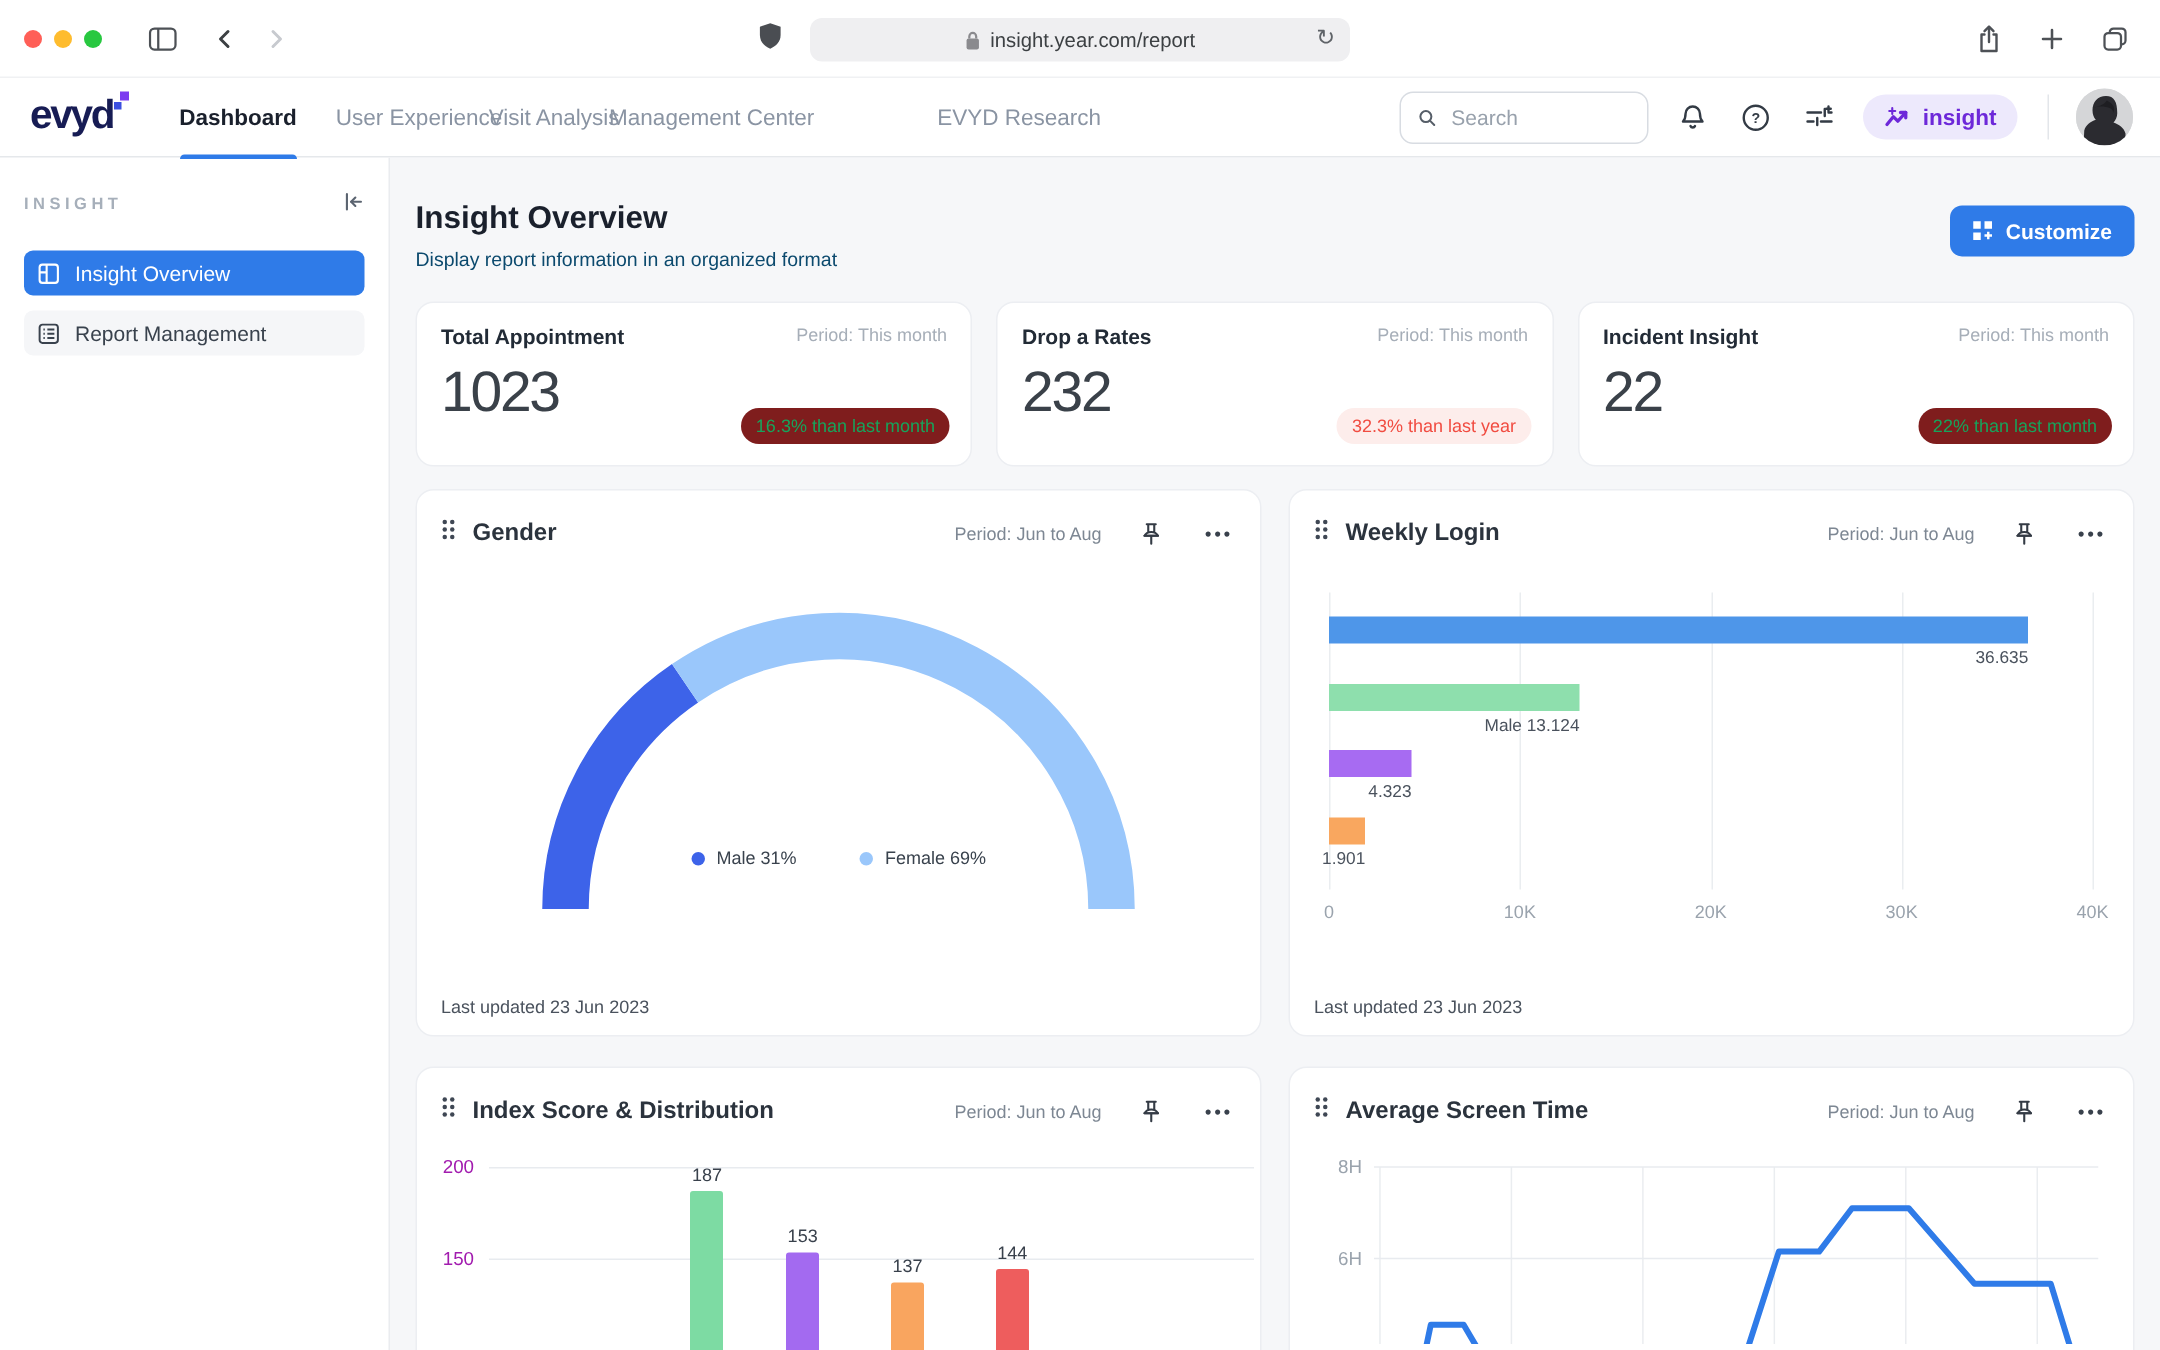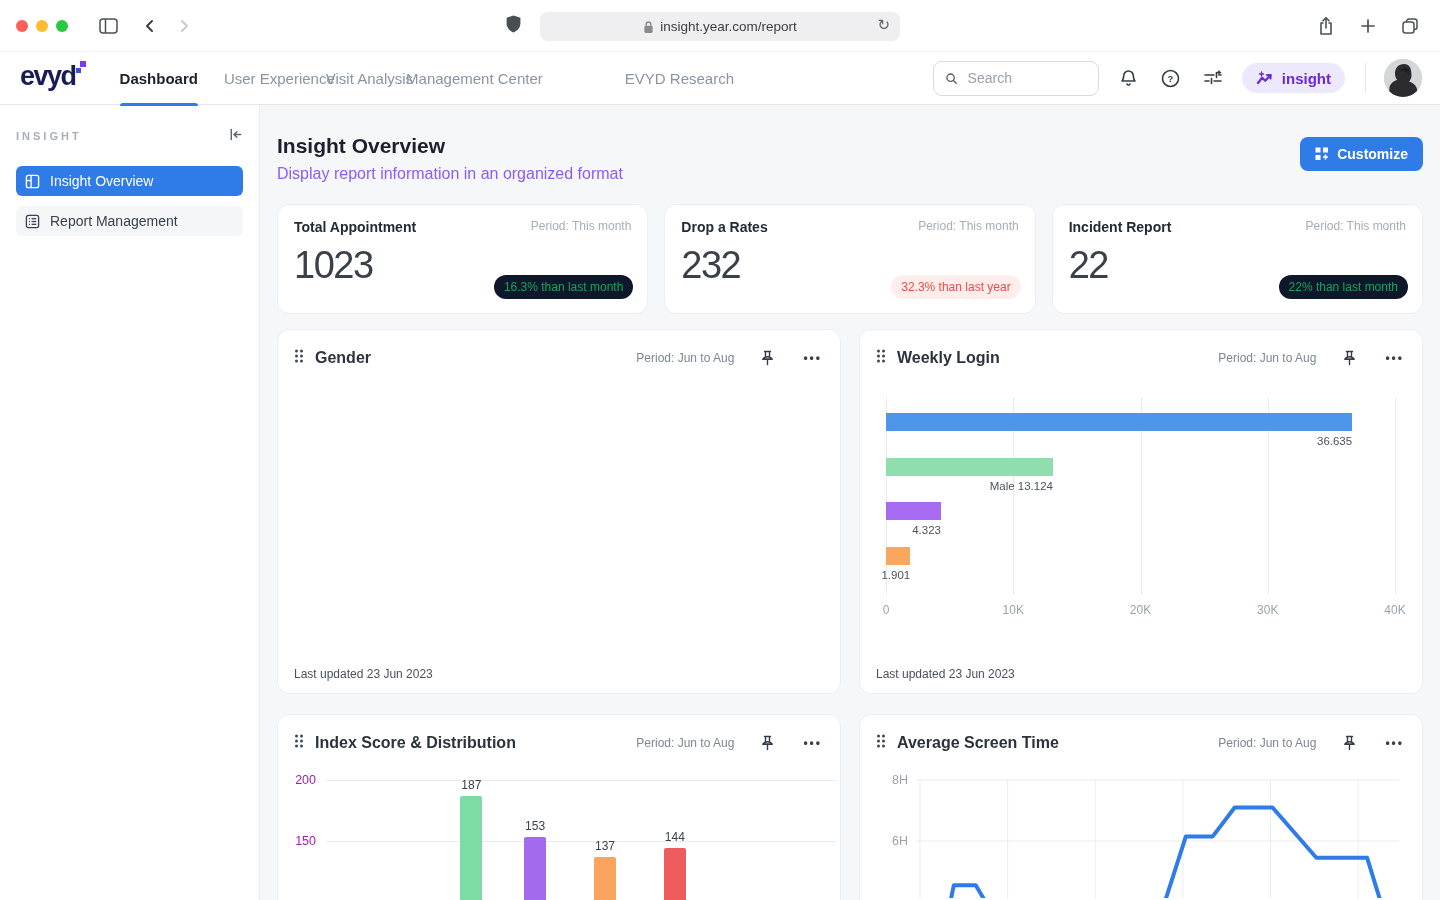--- a/index.html
+++ b/index.html
@@ -41,32 +41,32 @@
   .sidebar { width:260px; background:#fff; border-right:1px solid #EAECEF; padding:22px 16px 0; flex-shrink:0; }
   .side-head { display:flex; justify-content:space-between; align-items:center; color:#A6AFBA; font-size:11px; letter-spacing:3px; font-weight:700; }
   .side-items { margin-top:22px; }
   .side-item { height:30px; border-radius:6px; display:flex; align-items:center; gap:10px; padding:0 9px; font-size:14px; margin-bottom:10px; color:#39424D; background:#F5F6F8; cursor:default; }
   .side-item.active { background:#2F7BE8; color:#fff; }
   .main { flex:1; background:#F6F7F9; padding:29px 17px 0; overflow:hidden; }
 
   
   .page-head { display:flex; justify-content:space-between; align-items:flex-start; }
   .page-title { font-size:21px; font-weight:700; color:#1A202C; margin:0; }
-  .page-sub { font-size:16px; color:#8b5cf6; margin-top:7px; }
+  .page-sub { font-size:13px; color:#0c4a6e; margin-top:7px; }
   .customize { height:34px; background:#2F7BE8; color:#fff; border:none; border-radius:8px; padding:0 15px; display:flex; align-items:center; gap:8px; font-size:14px; font-weight:600; font-family:inherit; cursor:pointer; margin-top:3px; }
 
   
   .stats { display:flex; gap:16px; margin-top:21px; }
   .stat-card { flex:1; background:#fff; border:1px solid #ECEEF2; border-radius:12px; padding:14px 16px; height:110px; position:relative; }
   .stat-top { display:flex; justify-content:space-between; align-items:flex-start; }
   .stat-title { font-size:14px; font-weight:700; color:#222B36; }
   .stat-period { font-size:12px; color:#A6AEB8; }
   .stat-value { font-size:38px; font-weight:400; color:#3A4149; letter-spacing:-1.5px; margin-top:9px; }
   .delta { position:absolute; right:14px; bottom:14px; font-size:12px; padding:5px 10px; border-radius:13px; }
-  .delta.pos { color:#17A35B; background:#0f172a; }
+  .delta.pos { color:#17A35B; background:#7f1d1d; }
   .delta.neg { color:#F14C41; background:#FDEDEB; }
 
   
   .grid { display:grid; grid-template-columns:1fr 1fr; gap:20px 18px; margin-top:15px; }
   .chart-card { background:#fff; border:1px solid #ECEEF2; border-radius:12px; position:relative; }
   .row1 { height:365px; }
   .row2 { height:300px; }
   .card-head { display:flex; align-items:center; padding:19px 18px 0 16px; gap:11px; }
   .card-title { font-size:16px; font-weight:700; color:#2B333D; }
   .card-period { margin-left:auto; font-size:12px; color:#7D8793; }
@@ -288,21 +288,21 @@
         <div class="stat-card">
           <div class="stat-top">
             <span class="stat-title">Drop a Rates</span>
             <span class="stat-period">Period: This month</span>
           </div>
           <div class="stat-value">232</div>
           <span class="delta neg">32.3% than last year</span>
         </div>
         <div class="stat-card">
           <div class="stat-top">
-            <span class="stat-title">Incident Report</span>
+            <span class="stat-title">Incident Insight</span>
             <span class="stat-period">Period: This month</span>
           </div>
           <div class="stat-value">22</div>
           <span class="delta pos">22% than last month</span>
         </div>
       </div>
 
       <div class="grid">
 
         <section class="chart-card row1">
@@ -319,20 +319,36 @@
             </span>
             <span class="card-title">Gender</span>
             <span class="card-period">Period: Jun to Aug</span>
             <span class="pin-btn">
               <svg width="13" height="16" viewBox="0 0 13 16" fill="none" stroke="#343B45" stroke-width="1.4" stroke-linecap="round" stroke-linejoin="round">
                   <path d="M3.5 1.5h6M4.5 1.5v5.2M8.5 1.5v5.2M2 9.2c.8-1.4 2-2.5 4.5-2.5s3.7 1.1 4.5 2.5z"></path>
                   <path d="M2 9.2h9M6.5 9.2v5.3"></path>
                 </svg>
             </span>
             <span class="dots-btn">•••</span>
+          </div>
+          <div class="gauge-wrap">
+            <svg width="410" height="206" viewBox="0 0 410 206">
+                <path d="M 23.0 199.0 A 182 182 0 0 1 102.7 48.5" stroke="#3D63E9" stroke-width="31" fill="none" stroke-linecap="butt"></path>
+                <path d="M 102.7 48.5 A 182 182 0 0 1 387.0 199.0" stroke="#9AC7FB" stroke-width="31" fill="none" stroke-linecap="butt"></path>
+              </svg>
+            <div class="legend">
+              <span class="legend-item">
+                <span class="legend-dot" style="background: rgb(61, 99, 233);"></span>
+                <span>Male 31%</span>
+              </span>
+              <span class="legend-item">
+                <span class="legend-dot" style="background: rgb(154, 199, 251);"></span>
+                <span>Female 69%</span>
+              </span>
+            </div>
           </div>
           <div class="card-foot">Last updated 23 Jun 2023</div>
         </section>
 
         <section class="chart-card row1">
           <div class="card-head">
             <span>
               <svg width="10" height="14" viewBox="0 0 10 14" fill="#3F4754">
                   <circle cx="2.5" cy="2" r="1.5"></circle>
                   <circle cx="7.5" cy="2" r="1.5"></circle>

